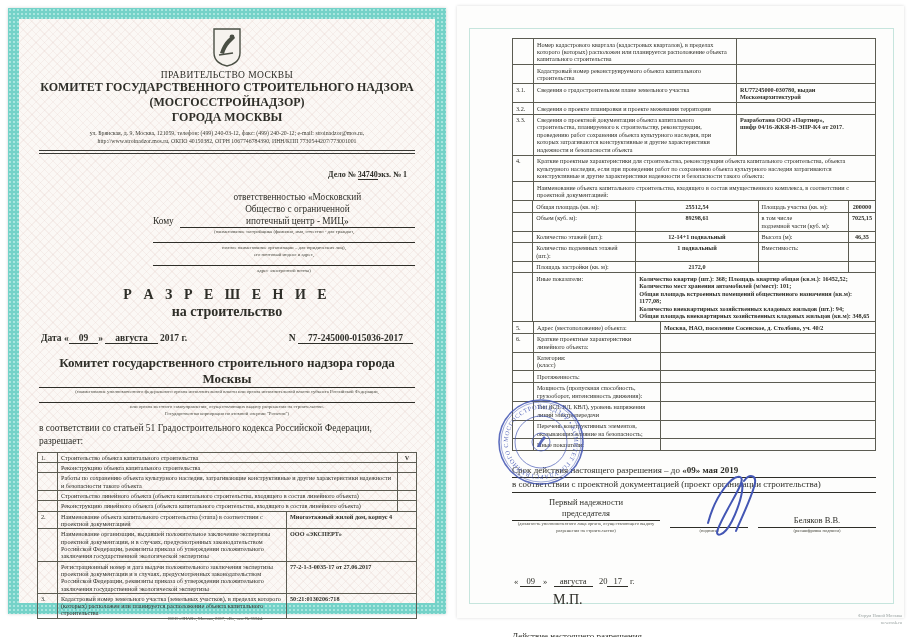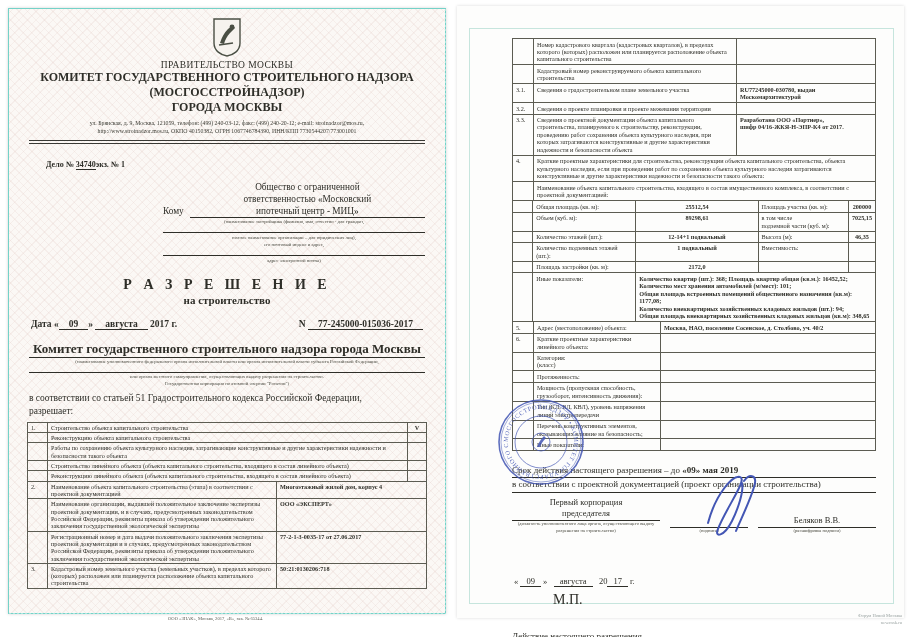--- a/index.html
+++ b/index.html
@@ -8,47 +8,47 @@
     background:#ffffff;
     font-family:"Liberation Serif","DejaVu Serif",serif;
     color:#2e2e28;
   }
   
   .page-left{
     position:absolute;left:8px;top:8px;width:438px;height:606px;
     background-color:#74d2c8;
     background-image:radial-gradient(#a9e6df 0.8px, transparent 0.9px);
     background-size:4px 4px;
-    box-sizing:border-box;padding:1px;
+    box-sizing:border-box;padding:11px;
     box-shadow:0 0 3px rgba(0,0,0,.18);
   }
   .page-left-inner{
     width:100%;height:100%;box-sizing:border-box;
     background:#fbf8f5;
     background-image:
       repeating-linear-gradient(45deg, rgba(223,196,190,.20) 0 1px, transparent 1px 6px),
       repeating-linear-gradient(-45deg, rgba(223,196,190,.20) 0 1px, transparent 1px 6px);
     padding:6px 18px 4px 18px;position:relative;
   }
   .emblem{display:block;margin:2px auto 0;}
   .gov{text-align:center;font-size:9.5px;letter-spacing:.4px;margin-top:3px;}
   .org{text-align:center;font-weight:bold;font-size:12px;line-height:1.25;}
   .addr{text-align:center;font-size:5.8px;line-height:1.35;margin-top:5px;color:#3c3c34;}
   .rule2{height:2px;border-top:1.6px solid #3a3a35;border-bottom:.8px solid #3a3a35;margin:4px 2px 0;}
-  .case-row{display:flex;justify-content:flex-start;font-size:8px;font-weight:bold;margin:16px 19px 0;}
+  .case-row{display:flex;justify-content:flex-end;font-size:8px;font-weight:bold;margin:16px 10px 0;}
   .u{border-bottom:1px solid #2e2e28;}
   .komu-wrap{width:262px;margin:12px 2px 0 auto;font-size:9.3px;line-height:1.3;}
   .komu-row{display:flex;align-items:flex-end;}
   .komu-label{font-size:9.3px;padding-right:6px;padding-bottom:1px;}
   .komu-lines{flex:1;text-align:center;}
   .komu-line3{border-bottom:.9px solid #2e2e28;}
   .note{font-size:4.8px;text-align:center;color:#4a4a40;line-height:1.5;}
   .uline{border-bottom:.9px solid #2e2e28;height:7px;margin:0 0 1px;}
   .title1{text-align:center;font-weight:bold;font-size:14px;letter-spacing:4px;margin-top:12px;}
-  .title2{text-align:center;font-weight:bold;font-size:11px;margin-top:1px;}
+  .title2{text-align:center;font-weight:bold;font-size:14px;margin-top:1px;}
   .date-row{display:flex;align-items:flex-start;font-size:9.5px;font-weight:bold;margin:13px 4px 0;}
   .date-row .useg{border-bottom:.9px solid #2e2e28;padding:0 10px;text-align:center;}
   .issuer{font-weight:bold;font-size:13px;text-align:center;border-bottom:.9px solid #2e2e28;margin:11px 2px 0;}
   .permit{font-size:9.5px;margin:5px 0 0 2px;line-height:1.3;}
   table.doc{width:100%;border-collapse:collapse;margin-top:5px;font-size:6.2px;line-height:1.18;}
   table.doc td{border:.7px solid #5c5c52;padding:1px 3px;vertical-align:top;}
   td.num{width:13px;text-align:left;}
   td.val{font-weight:bold;}
   td.chk{width:12px;text-align:center;font-weight:bold;}
   .print-note{position:absolute;left:168px;top:616px;font-size:4.6px;color:#5a5a52;}
@@ -114,22 +114,22 @@
         <span>Дело №</span>
         <span class="u">34740</span>
       </span>
       <span>экз. № 1</span>
     </div>
 
     <div class="komu-wrap">
       <div class="komu-row">
         <span class="komu-label">Кому</span>
         <div class="komu-lines">
+          <div>ответственностью «Московский</div>
           <div>Общество с ограниченной</div>
-          <div>ответственностью «Московский</div>
           <div class="komu-line3">ипотечный центр - МИЦ»</div>
         </div>
       </div>
       <div class="note">(наименование застройщика (фамилия, имя, отчество - для граждан,</div>
       <div class="uline"></div>
       <div class="note">полное наименование организации – для юридических лиц),</div>
       <div class="note">его почтовый индекс и адрес,</div>
       <div class="uline"></div>
       <div class="note">адрес электронной почты)</div>
     </div>
@@ -356,21 +356,21 @@
     <div class="validity">
       <div class="vline">
         <span>Срок действия настоящего разрешения – до </span><span class="bold">«09» мая 2019</span>
       </div>
       <div class="vline">в соответствии с проектной документацией (проект организации строительства)</div>
     </div>
 
     <div class="sig-row">
       <div class="sig-col1">
         <div class="pos-text">
-          <span>Первый корпорация</span><br>
+          <span>Первый надежности</span><br>
           <span>председателя</span>
         </div>
         <div class="cap">(должность уполномоченного лица органа, осуществляющего выдачу разрешения на строительство)</div>
       </div>
       <div class="sig-col2">
         <svg class="signature" width="100" height="78" viewBox="0 0 100 78">
           <path d="M30 60 C 38 30, 55 12, 62 14 C 70 16, 48 45, 40 66 C 36 75, 46 74, 54 58 C 60 46, 66 28, 64 20 M66 18 C 72 10, 80 12, 76 24 C 72 38, 62 58, 58 68" fill="none" stroke="#4356b4" stroke-width="2" stroke-linecap="round"></path>
         </svg>
         <div class="sig-line"></div>
         <div class="cap">(подпись)</div>

